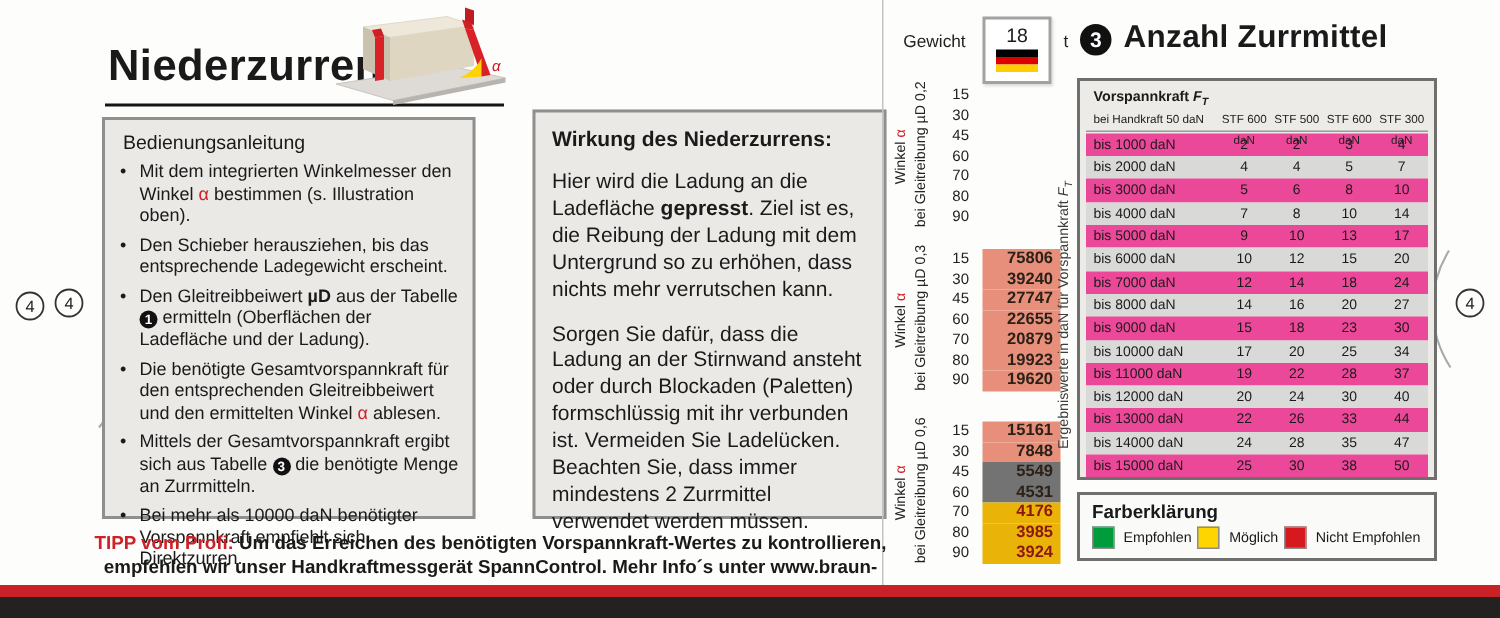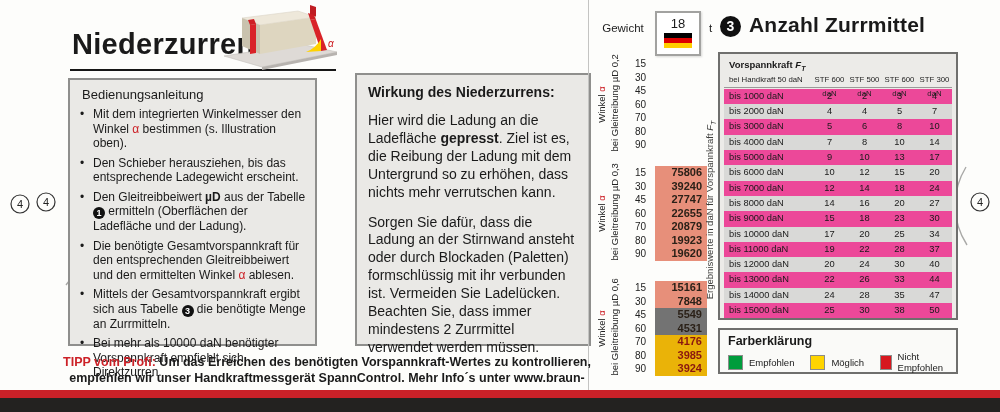--- a/index.html
+++ b/index.html
@@ -71,21 +71,21 @@
   .t3row.alt{background:#d9d9d7}
   .t3label{padding-left:5px}
   .t3cell{text-align:center}
 
   
   #legend-box{left:718px;top:328px;width:240px;height:46px;border:2px solid #6f6f6d;background:#fafaf8;
     box-sizing:border-box;padding:4px 8px}
   #legend-heading{font-size:12.5px;font-weight:bold}
   #legend-items{display:flex;align-items:center;margin-top:3px}
   .litem{display:flex;align-items:center;font-size:9.5px}
-  .litem+.litem{margin-left:16px}
+  .litem+.litem{margin-left:4px}
   .swatch{width:15px;height:15px;margin-right:6px;border:1px solid #8c8c8a;box-sizing:border-box}
 
   
   #tip{left:62px;top:354px;width:530px;text-align:center;font-size:12.5px;font-weight:bold;line-height:1.3}
   #bar-red{left:0;top:390px;width:1000px;height:8px;background:#c92128}
   #bar-black{left:0;top:398px;width:1000px;height:14px;background:#232220}
 </style>
 </head>
 <body>
 

